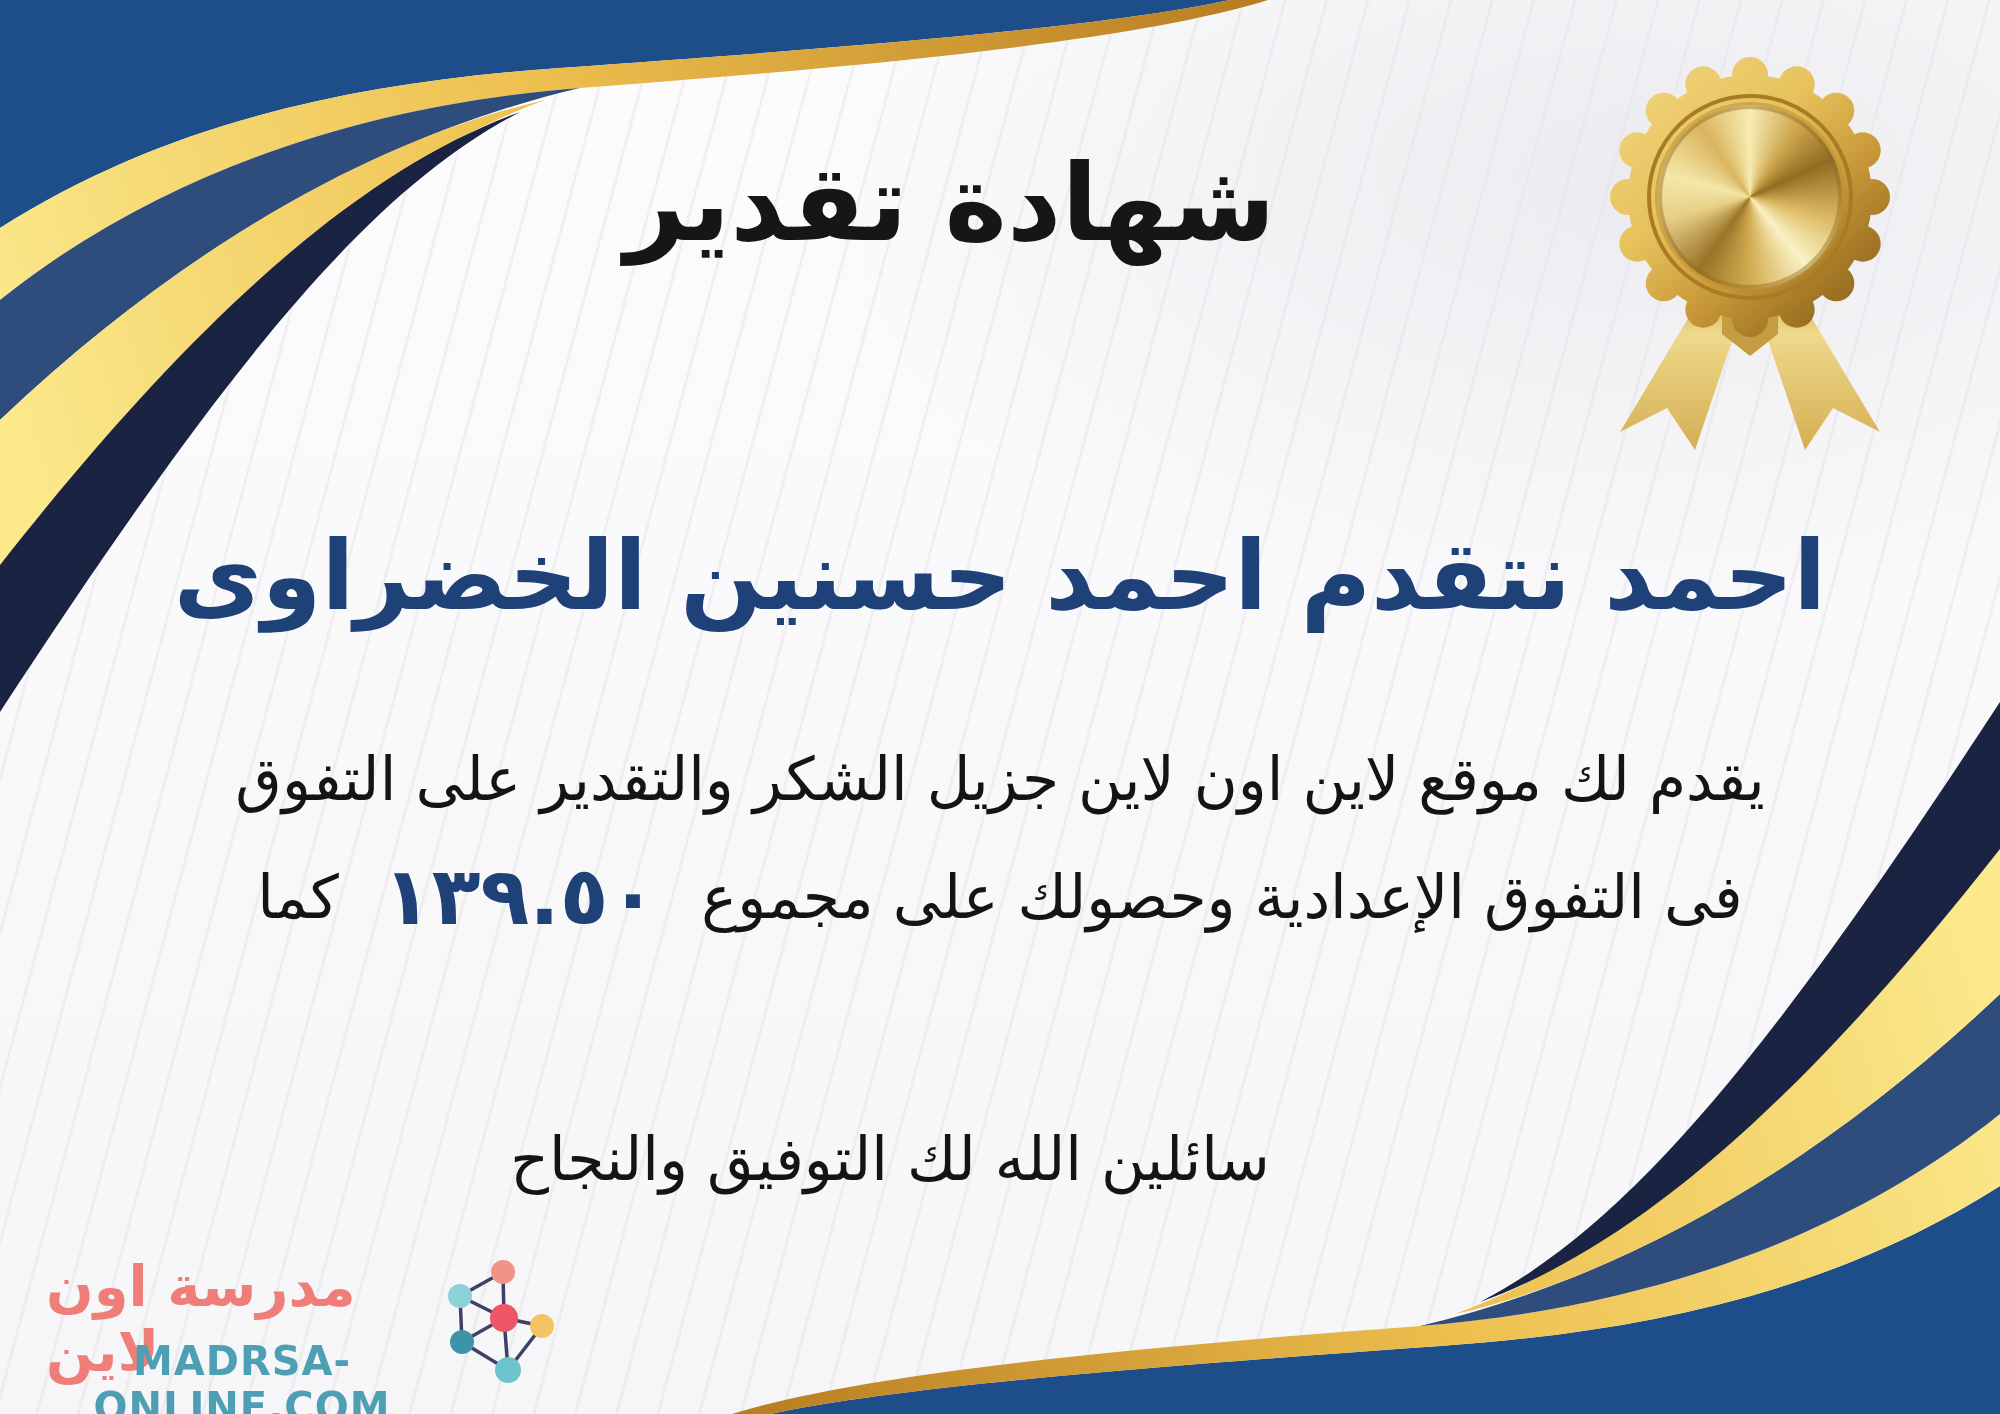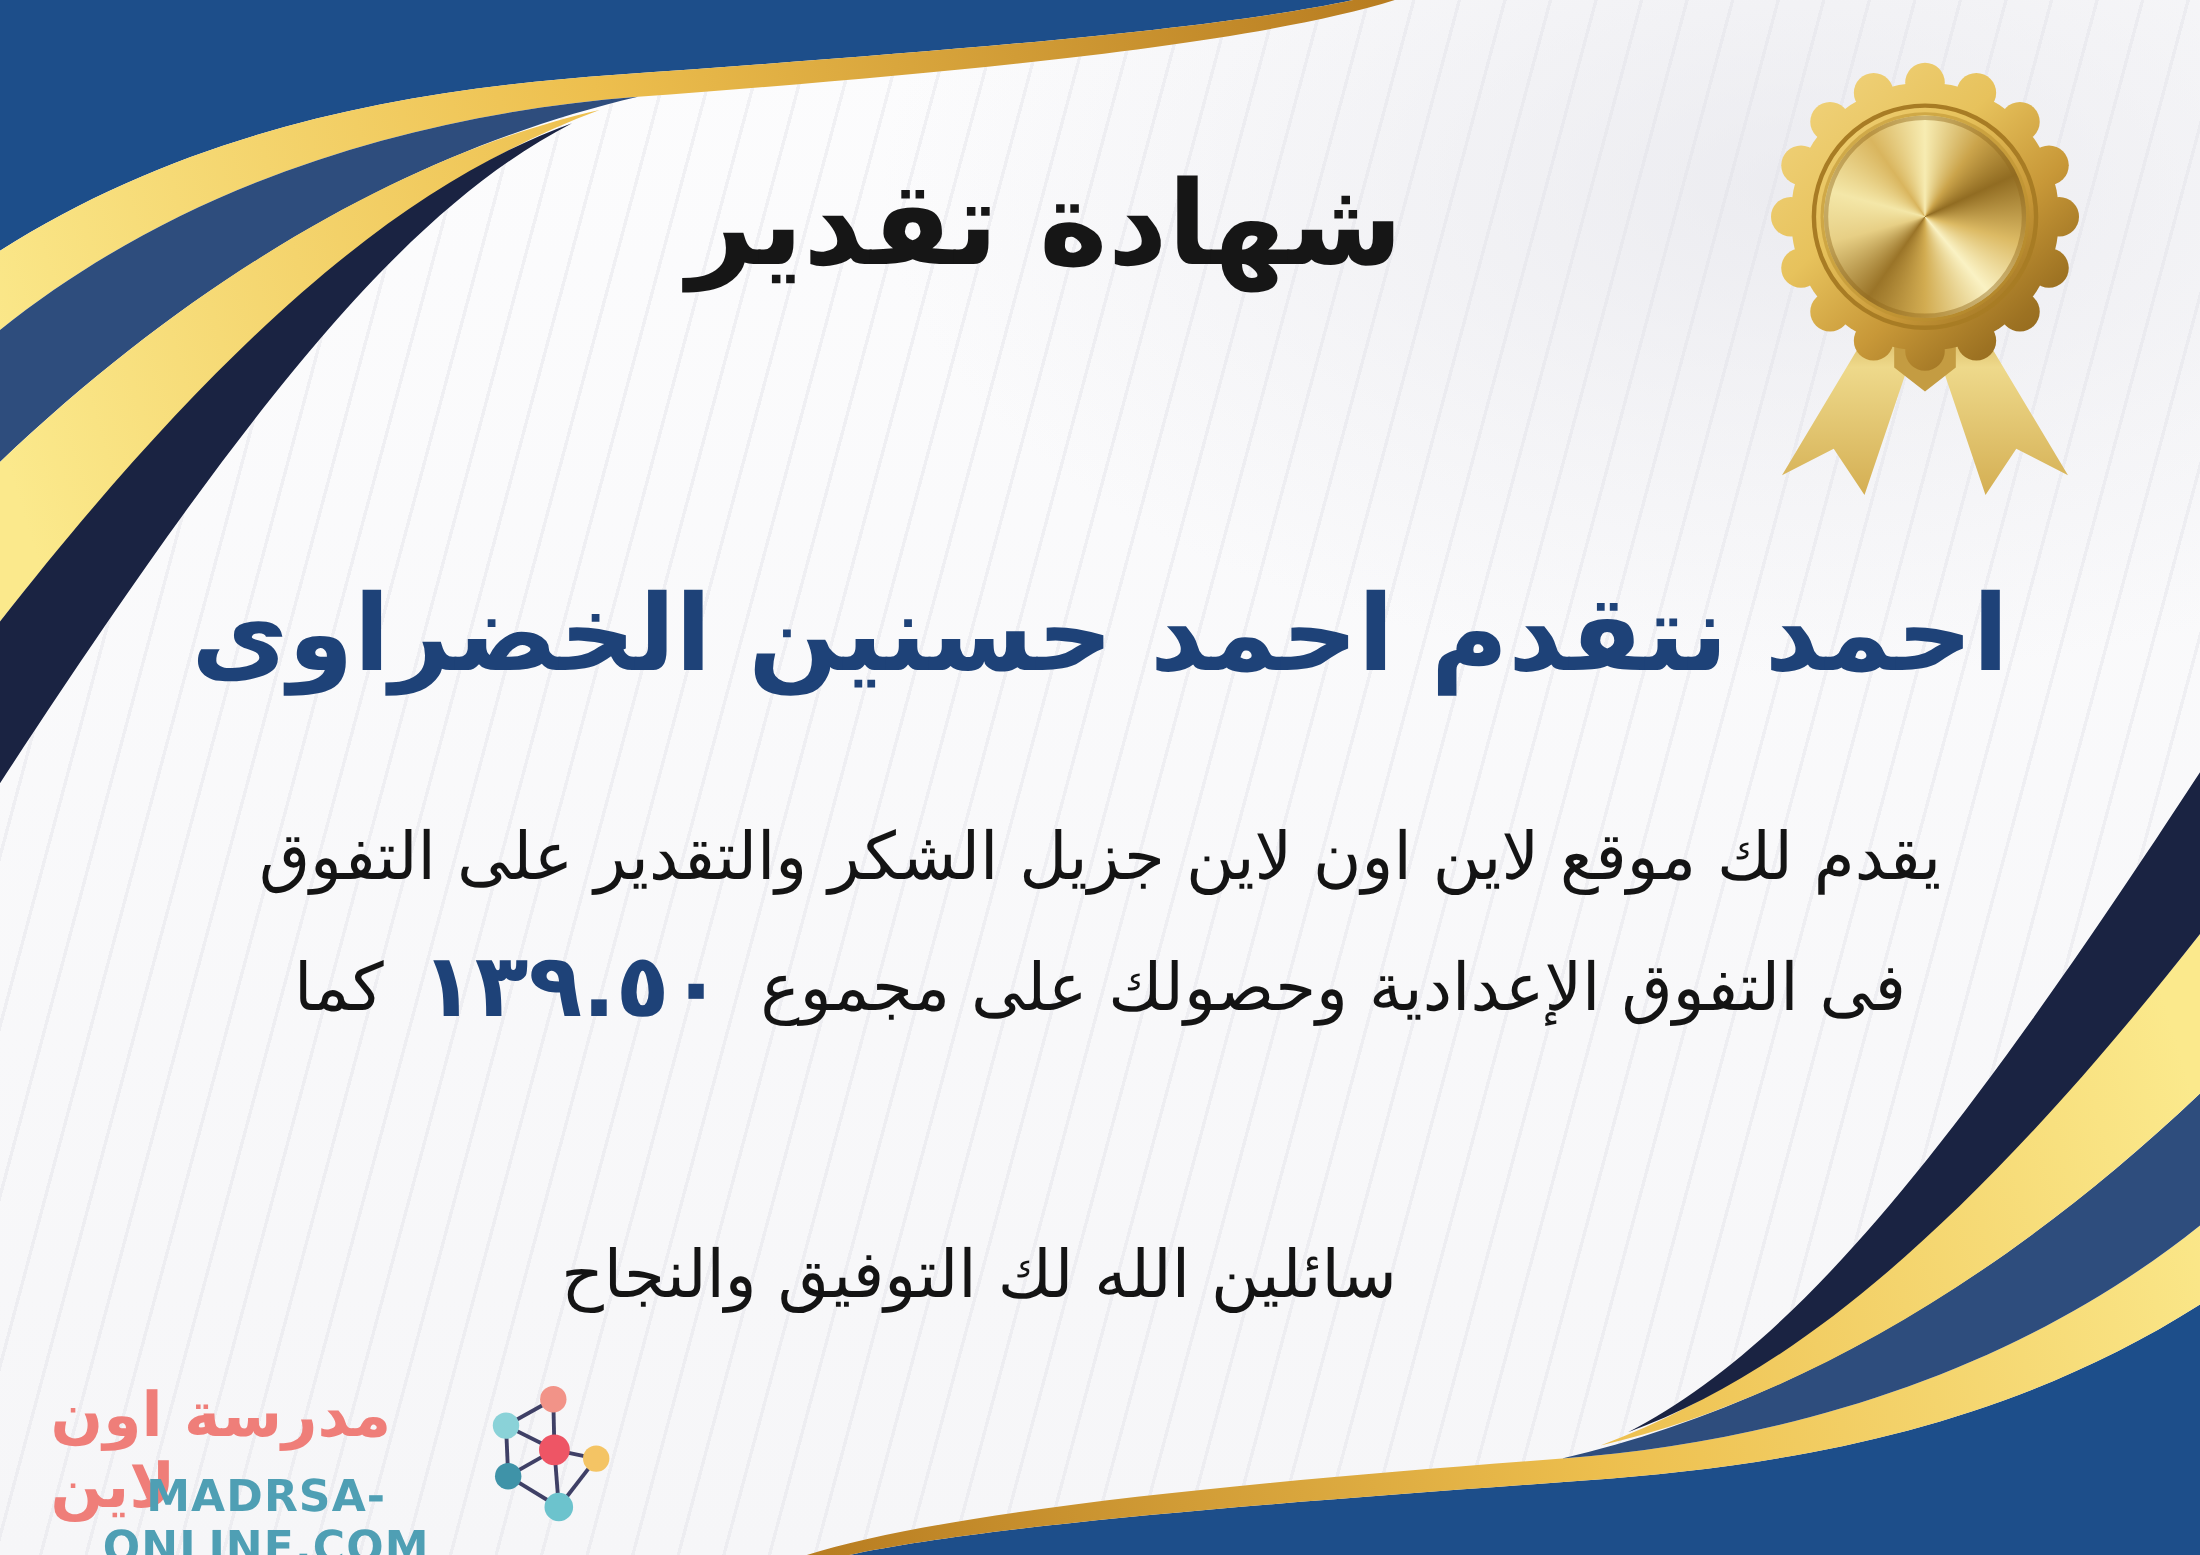--- a/index.html
+++ b/index.html
@@ -17,21 +17,21 @@
   .txt{position:absolute;z-index:3;width:100%;text-align:center;direction:rtl;}
   .title{top:142px;color:#161616;font-size:106px;font-weight:bold;letter-spacing:1px;
          transform:translateX(-50px);}
   .name{top:520px;color:#1e4278;font-size:96px;font-weight:bold;}
   .body-line{color:#141414;font-size:60px;font-weight:500;}
   .l1{top:744px;}
   .l2{top:850px;}
   .l3{top:962px;}
   .l4{top:1124px;transform:translateX(-110px);}
   .score{display:inline-block;color:#1e4278;font-size:80px;font-weight:bold;
-         margin:0 34px;vertical-align:-6px;}
+         margin:0 44px;vertical-align:-6px;}
   .medal-disc{
     position:absolute;z-index:2;left:1658px;top:105px;width:184px;height:184px;border-radius:50%;
     background:conic-gradient(from -35deg at 50% 50%,
       #d9b55e 0deg,#f7ecb2 35deg,#cba44b 70deg,#916c22 100deg,#dcba64 140deg,
       #faf2c4 175deg,#d2ac51 215deg,#9a7428 250deg,#e7cf85 290deg,#f4e7a8 320deg,#d9b55e 360deg);
     box-shadow:inset 0 0 0 4px rgba(146,106,32,.45), 0 0 0 3px rgba(185,143,48,.55);
   }
   .logo{position:absolute;z-index:3;left:28px;top:1254px;width:520px;}
   .logo-ar{position:absolute;right:92px;top:0;width:410px;text-align:left;direction:rtl;
            color:#ef7e79;font-size:56px;font-weight:bold;}

